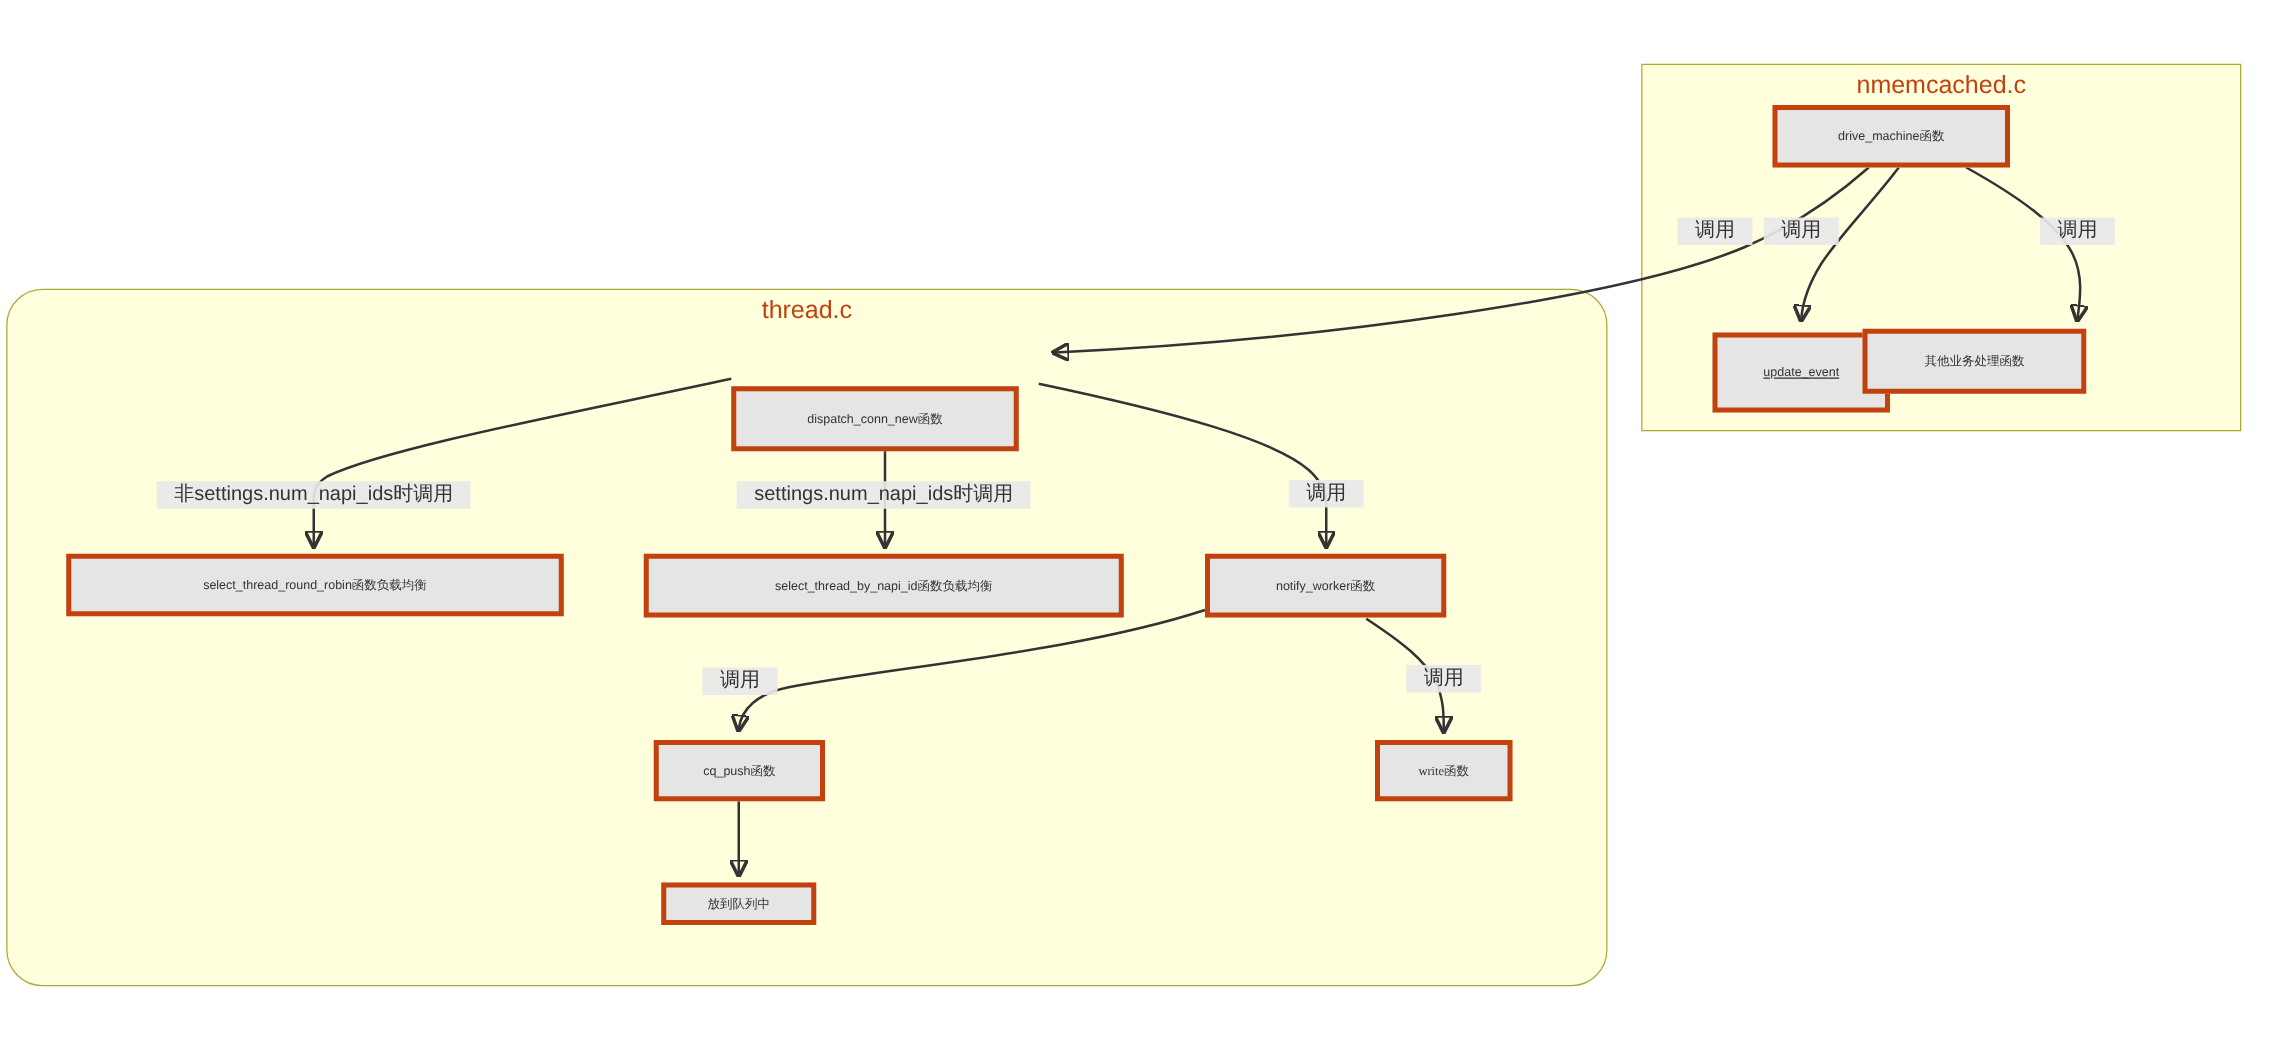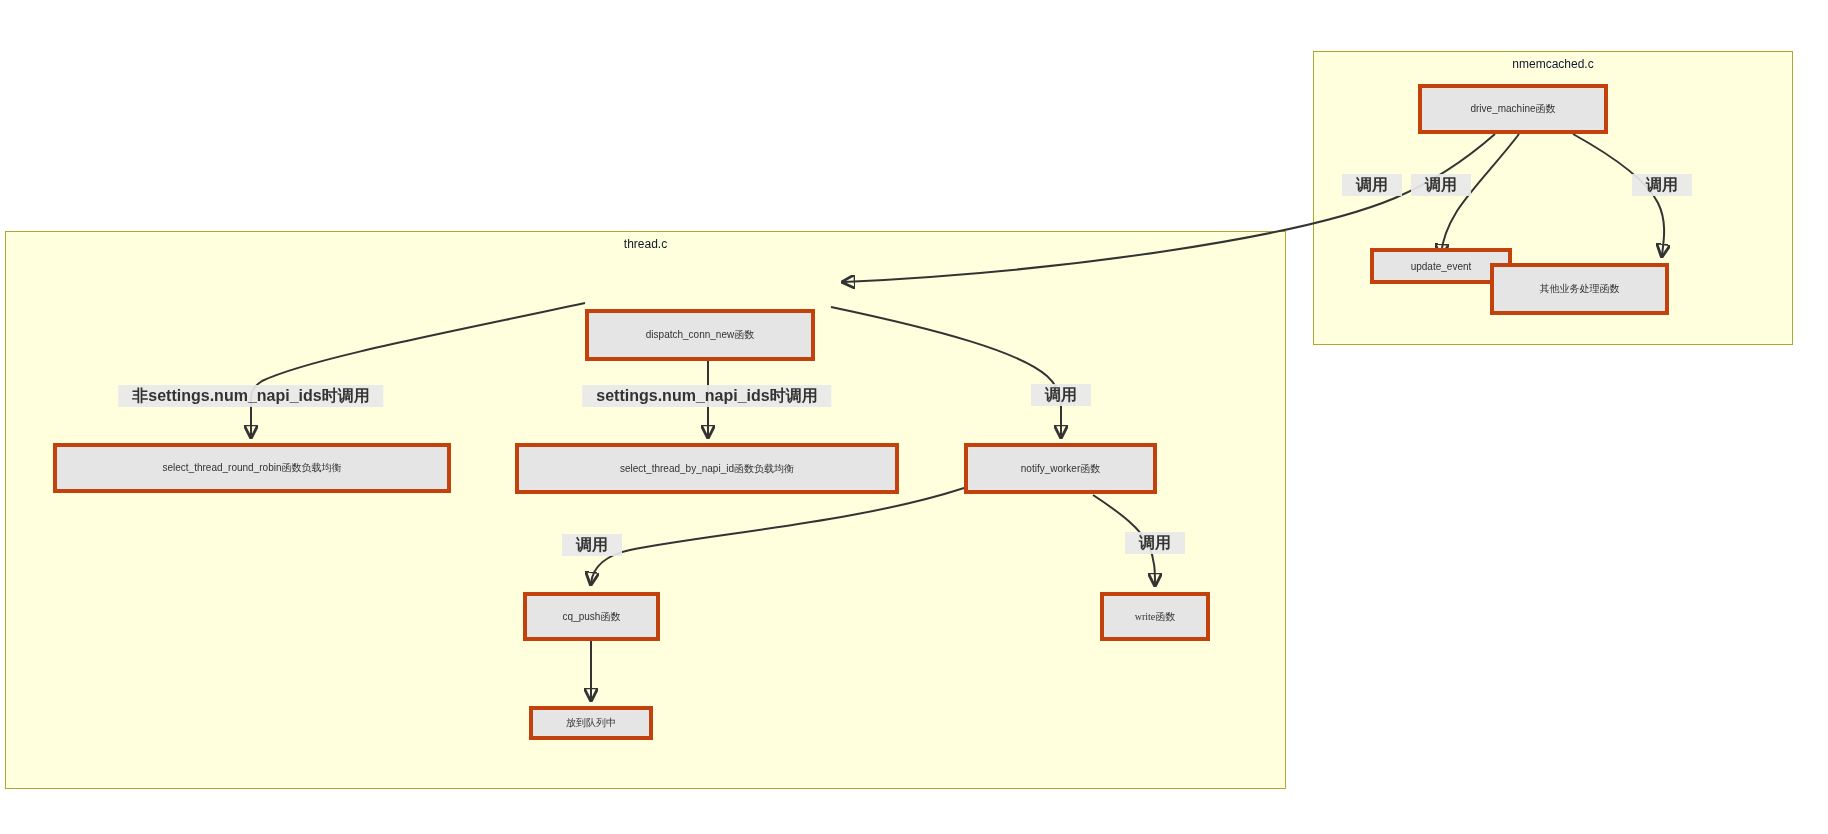--- a/index.html
+++ b/index.html
@@ -22,22 +22,22 @@
     border: 1px solid #aaaa33;
     box-sizing: border-box;
     z-index: 0;
   }
   .cluster-title {
     position: absolute;
     top: 5px;
     left: 0;
     right: 0;
     text-align: center;
-    font-size: 12px;
-    color: #0f172a;
+    font-size: 20px;
+    color: #c2410c;
   }
   .edges {
     position: absolute;
     left: 0;
     top: 0;
     z-index: 1;
   }
   .edges path {
     fill: none;
     stroke: #333333;
@@ -59,29 +59,28 @@
   .edge-label {
     position: absolute;
     transform: translate(-50%, -50%);
     background: rgba(232, 232, 232, 0.92);
     padding: 1px 14px;
     font-size: 16px;
     line-height: 1.25;
     color: #333333;
     white-space: nowrap;
     z-index: 3;
-    font-weight: bold;
   }
 </style>
 </head>
 <body>
 
 <div class="canvas">
 
-  <div class="cluster" style="left:5px; top:231px; width:1281px; height:558px;">
+  <div class="cluster" style="left:5px; top:231px; width:1281px; height:558px;border-radius:29px;">
     <div class="cluster-title">thread.c</div>
   </div>
 
   <div class="cluster" style="left:1313px; top:51px; width:480px; height:294px;">
     <div class="cluster-title">nmemcached.c</div>
   </div>
 
   <svg class="edges" width="1828" height="834" viewBox="0 0 1828 834">
     <defs>
       <marker id="arrow" viewBox="0 0 10 10" refX="8" refY="5" markerWidth="7" markerHeight="7" orient="auto-start-reverse">
@@ -108,21 +107,21 @@
   <div class="node" style="left:523px; top:592px; width:137px; height:49px;">cq_push函数</div>
 
   <div class="node" style="left:964px; top:443px; width:193px; height:51px;">notify_worker函数</div>
 
   <div class="node" style="left:1100px; top:592px; width:110px; height:49px;font-family:Liberation Serif, serif;">write函数</div>
 
   <div class="node" style="left:529px; top:706px; width:124px; height:34px;">放到队列中</div>
 
   <div class="node" style="left:1418px; top:84px; width:190px; height:50px;">drive_machine函数</div>
 
-  <div class="node" style="left:1370px; top:248px; width:142px; height:36px;">update_event</div>
+  <div class="node" style="left:1370px; top:266px; width:142px; height:64px;text-decoration:underline;">update_event</div>
 
   <div class="node" style="left:1490px; top:263px; width:179px; height:52px;">其他业务处理函数</div>
 
   <div class="edge-label" style="left:1372px; top:185px;">调用</div>
 
   <div class="edge-label" style="left:1441px; top:185px;">调用</div>
 
   <div class="edge-label" style="left:1662px; top:185px;">调用</div>
 
   <div class="edge-label" style="left:251px; top:396px;">非settings.num_napi_ids时调用</div>

